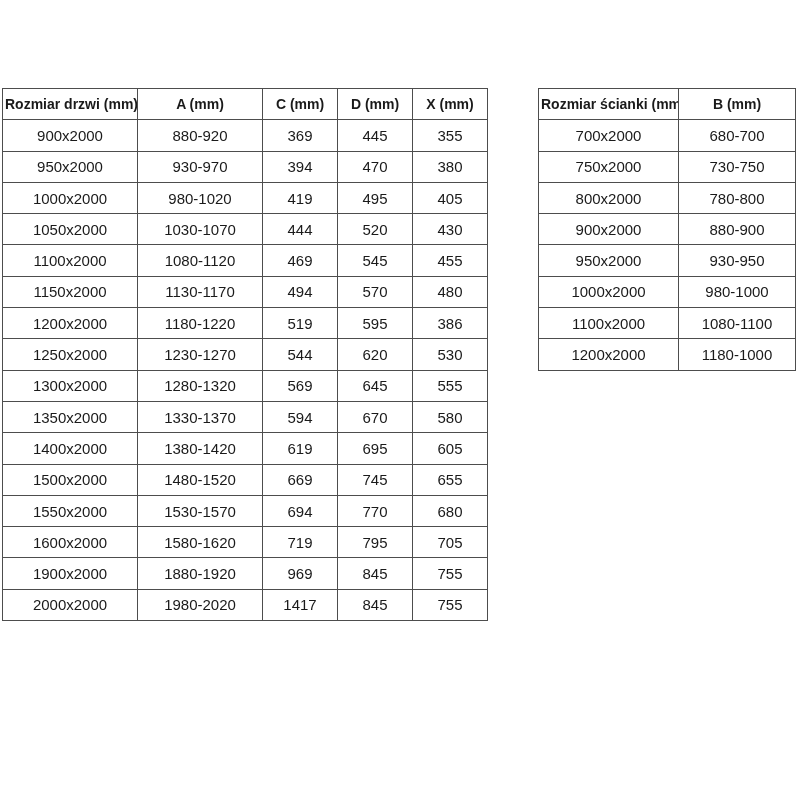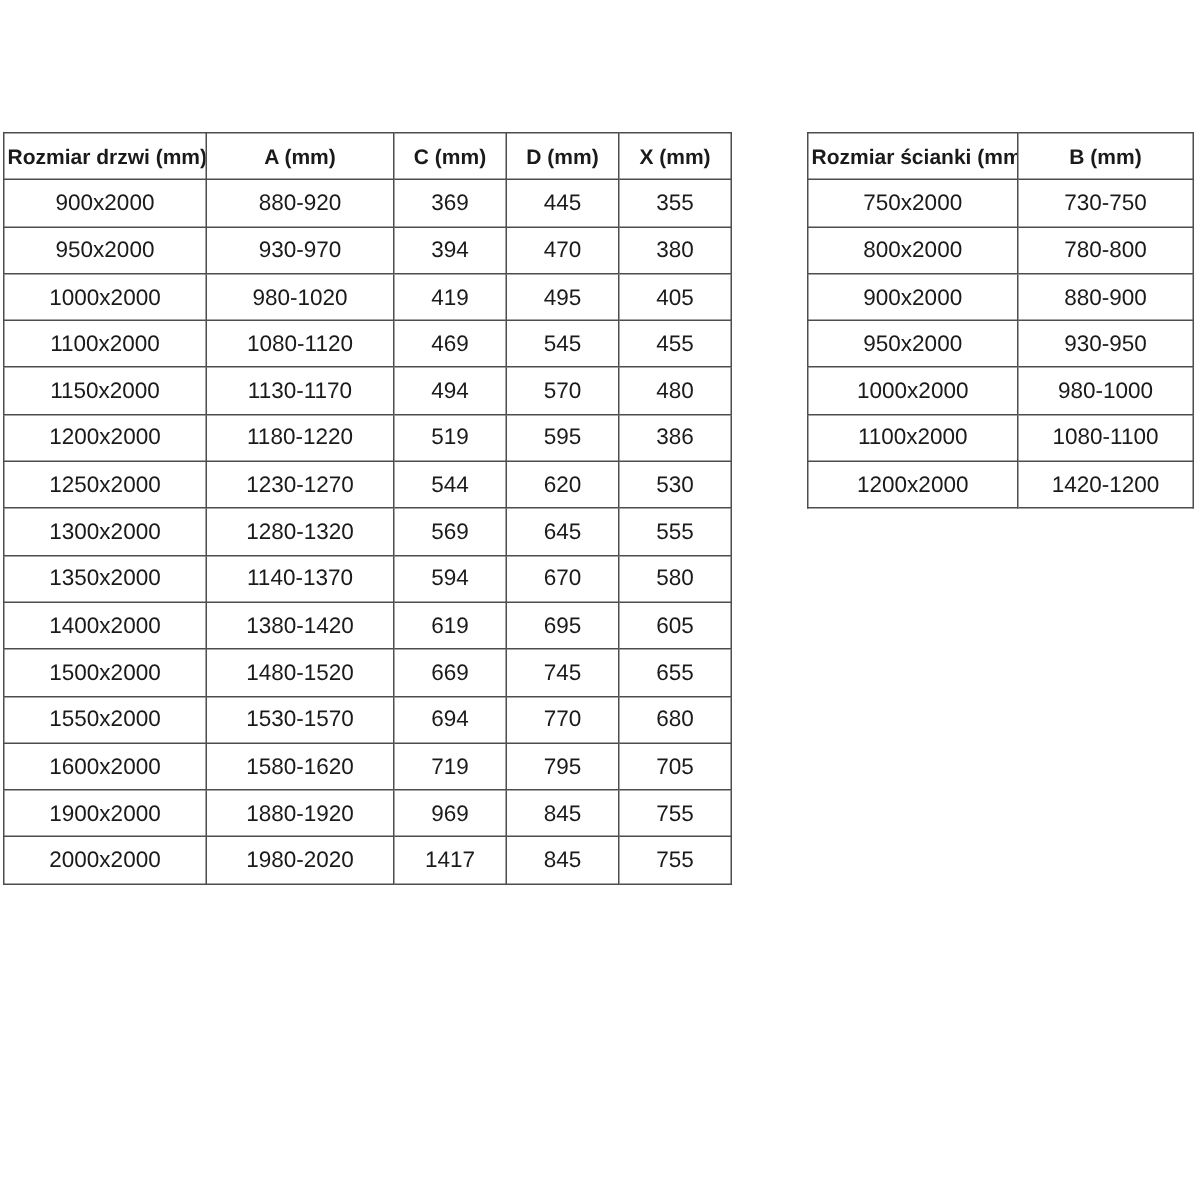--- a/index.html
+++ b/index.html
@@ -89,20 +89,27 @@
           <td>380</td>
         </tr>
         <tr>
           <td>1000x2000</td>
           <td>980-1020</td>
           <td>419</td>
           <td>495</td>
           <td>405</td>
         </tr>
         <tr>
+          <td>1050x2000</td>
+          <td>1030-1070</td>
+          <td>444</td>
+          <td>520</td>
+          <td>430</td>
+        </tr>
+        <tr>
           <td>1100x2000</td>
           <td>1080-1120</td>
           <td>469</td>
           <td>545</td>
           <td>455</td>
         </tr>
         <tr>
           <td>1150x2000</td>
           <td>1130-1170</td>
           <td>494</td>
@@ -125,21 +132,21 @@
         </tr>
         <tr>
           <td>1300x2000</td>
           <td>1280-1320</td>
           <td>569</td>
           <td>645</td>
           <td>555</td>
         </tr>
         <tr>
           <td>1350x2000</td>
-          <td>1140-1370</td>
+          <td>1330-1370</td>
           <td>594</td>
           <td>670</td>
           <td>580</td>
         </tr>
         <tr>
           <td>1400x2000</td>
           <td>1380-1420</td>
           <td>619</td>
           <td>695</td>
           <td>605</td>
@@ -188,20 +195,24 @@
       <col style="width:117px">
     </colgroup>
     <thead>
         <tr>
           <th>Rozmiar ścianki (mm)</th>
           <th>B (mm)</th>
         </tr>
       </thead>
     <tbody>
         <tr>
+          <td>700x2000</td>
+          <td>680-700</td>
+        </tr>
+        <tr>
           <td>750x2000</td>
           <td>730-750</td>
         </tr>
         <tr>
           <td>800x2000</td>
           <td>780-800</td>
         </tr>
         <tr>
           <td>900x2000</td>
           <td>880-900</td>
@@ -213,18 +224,18 @@
         <tr>
           <td>1000x2000</td>
           <td>980-1000</td>
         </tr>
         <tr>
           <td>1100x2000</td>
           <td>1080-1100</td>
         </tr>
         <tr>
           <td>1200x2000</td>
-          <td>1420-1200</td>
+          <td>1180-1000</td>
         </tr>
       </tbody>
   </table>
 
 </div>
 
 </body></html>

